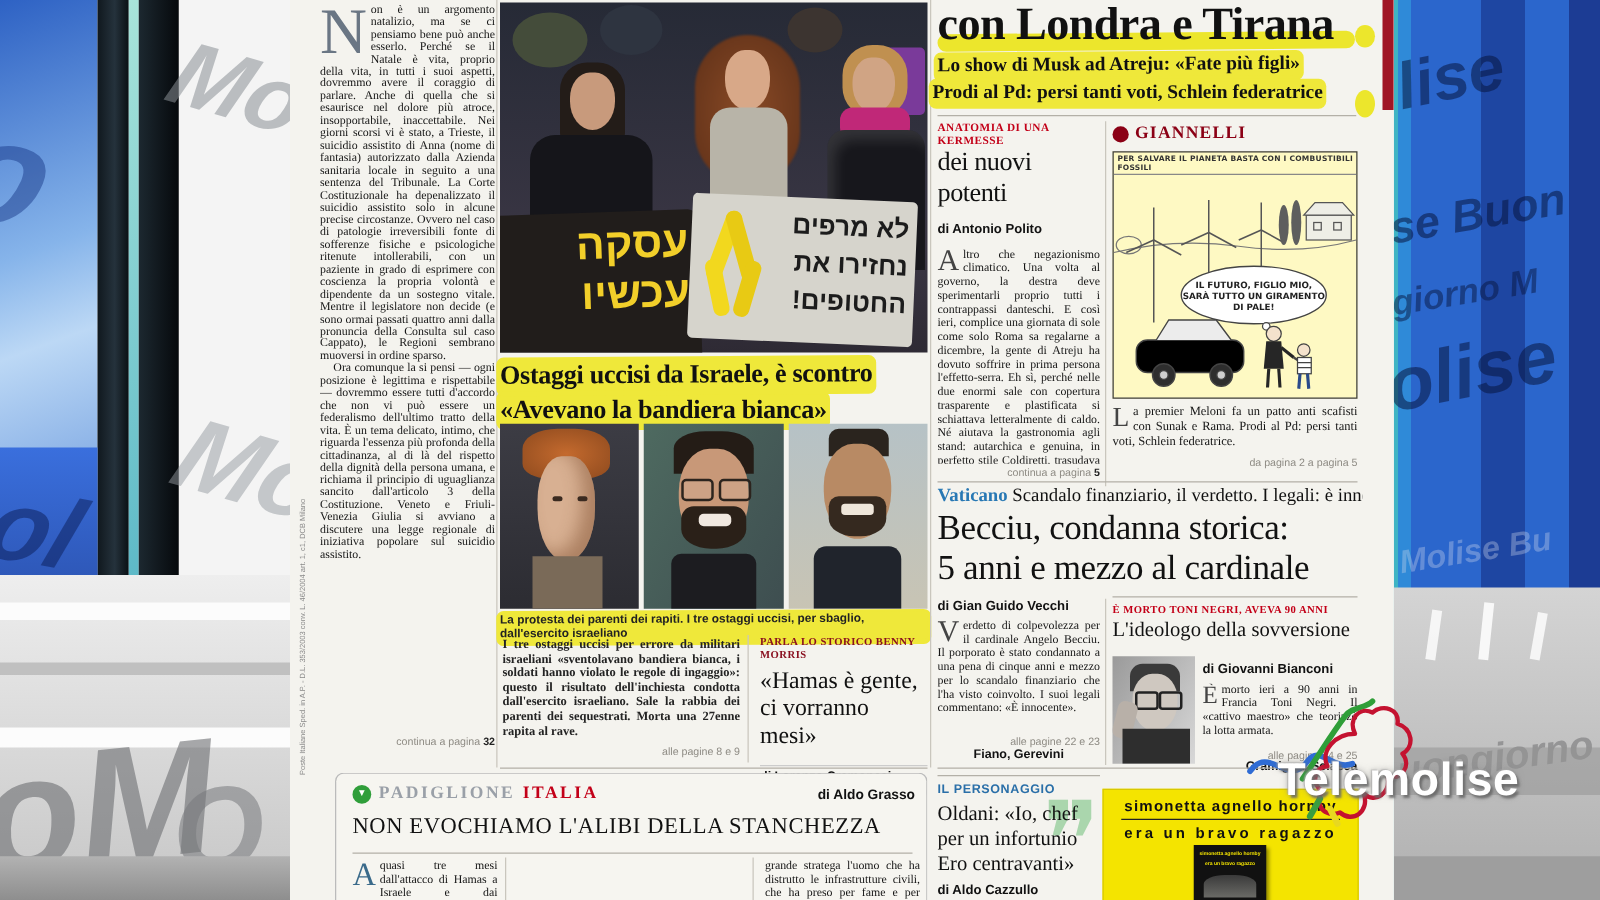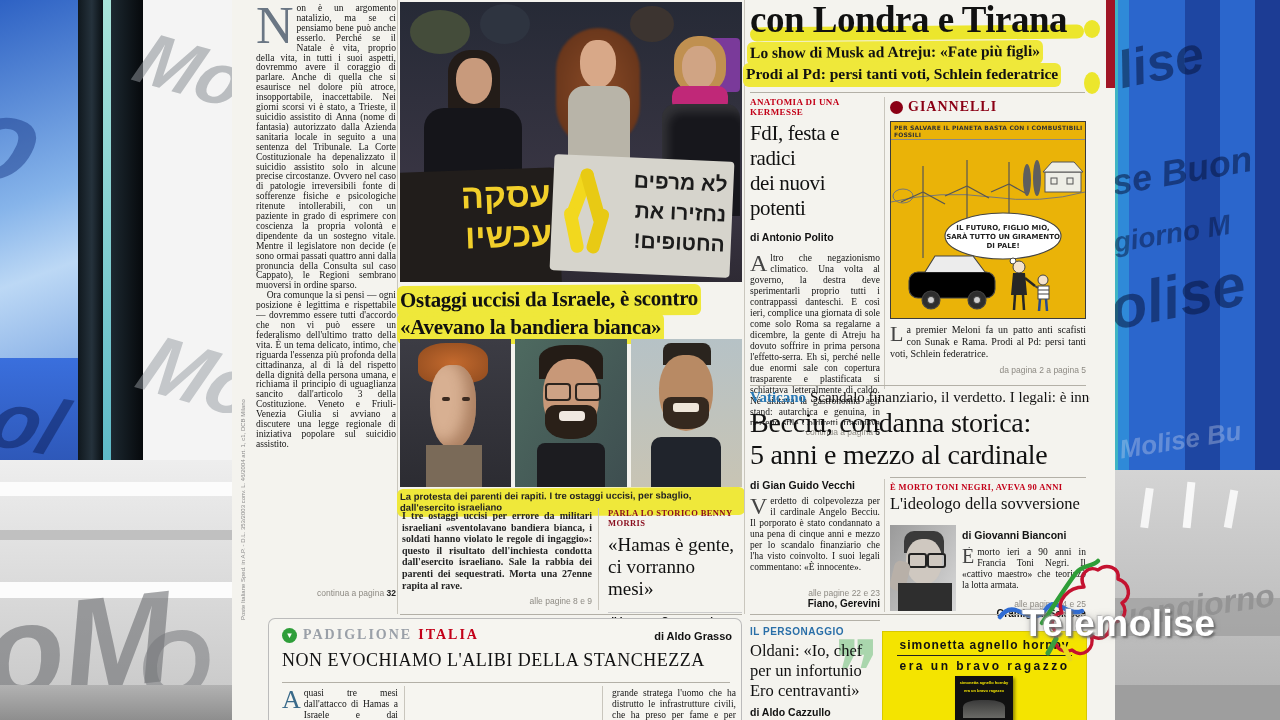--- a/index.html
+++ b/index.html
@@ -181,38 +181,37 @@
     <div class="paper-el" style="left:514px;top:65px">
       <span class="hl head-serif" style="display:inline-block;font-size:15.5px;font-weight:bold">Prodi al Pd: persi tanti voti, Schlein federatrice</span>
     </div>
     <div class="abs" style="left:852px;top:20px;width:16px;height:18px;background:#ece62c;border-radius:50%"></div>
     <div class="abs" style="left:852px;top:72px;width:16px;height:22px;background:#ece62c;border-radius:50%"></div>
     <div class="abs" style="left:874px;top:0;width:9px;height:88px;background:#a01525"></div>
     <div class="hline" style="left:518px;top:92px;width:335px"></div>
 
     <div class="paper-el" style="left:518px;top:97px;width:130px;height:292px">
       <div class="kick-red" style="font-size:9px">ANATOMIA DI UNA KERMESSE</div>
-      <div class="head-serif" style="font-size:21px;margin-top:4px;letter-spacing:-.4px">FdI, festa e radici</div>
       <div class="head-serif" style="font-size:21px;letter-spacing:-.4px">dei nuovi potenti</div>
       <div class="byline" style="font-size:10.5px;margin-top:10px">di Antonio Polito</div>
       <div class="body-txt serif" style="width:130px;height:172px;font-size:9.5px;line-height:11px;margin-top:10px">
         <span class="dcap serif" style="font-size:24px;color:#444">A</span><span>ltro che negazionismo climatico. Una volta al governo, la destra deve sperimentarli proprio tutti i contrappassi danteschi. E così ieri, complice una giornata di sole come solo Roma sa regalarne a dicembre, la gente di Atreju ha dovuto soffrire in prima persona l'effetto-serra. Eh sì, perché nelle due enormi sale con copertura trasparente e plastificata si schiattava letteralmente di caldo. Né aiutava la gastronomia agli stand: autarchica e genuina, in perfetto stile Coldiretti, trasudava di lasagna, porchetta e carbonara.</span>
       </div>
       <div class="pgline" style="font-size:8.5px;margin-top:2px">
         <span>continua a pagina</span> <b style="color:#222">5</b>
       </div>
     </div>
     <div class="vline" style="left:652px;top:97px;height:292px"></div>
 
     <div class="paper-el" style="left:658px;top:97px;width:196px;height:292px">
       <div style="display:flex;align-items:center;gap:5px;margin-top:2px">
         <span style="width:13px;height:13px;border-radius:50%;background:#8b0015;display:inline-block"></span>
         <span class="head-serif" style="font-size:14px;font-weight:bold;color:#8b0015;letter-spacing:1px">GIANNELLI</span>
       </div>
-      <div style="margin-top:6px;width:194px;height:196px;background:#eab308;border:1.5px solid #3c3c3c;overflow:hidden">
+      <div style="margin-top:6px;width:194px;height:196px;background:#fef9c3;border:1.5px solid #3c3c3c;overflow:hidden">
         <div class="sans" style="font-size:6px;font-weight:bold;color:#333;padding:2px 2px 1px 3px;border-bottom:1px solid #888;letter-spacing:.2px;font-family:'DejaVu Sans',sans-serif">PER SALVARE IL PIANETA BASTA CON I COMBUSTIBILI FOSSILI</div>
         <svg width="194" height="184" viewBox="0 0 194 184">
           <path d="M0,62 Q50,50 100,57 T194,52" stroke="#777" fill="none" stroke-width="1"></path>
           <ellipse cx="12" cy="56" rx="10" ry="7" fill="none" stroke="#777"></ellipse>
           <g stroke="#555" stroke-width="1.2" fill="none">
             <line x1="32" y1="118" x2="32" y2="52"></line>
               <line x1="32" y1="52" x2="32" y2="26"></line>
               <line x1="32" y1="52" x2="54" y2="64"></line>
               <line x1="32" y1="52" x2="10" y2="62"></line>
             <line x1="76" y1="112" x2="76" y2="46"></line>
@@ -277,21 +276,21 @@
     </div>
     <div class="paper-el head-serif" style="left:518px;top:407px;font-size:28px;letter-spacing:-.3px">Becciu, condanna storica:</div>
     <div class="paper-el head-serif" style="left:518px;top:439px;font-size:28px;letter-spacing:-.3px">5 anni e mezzo al cardinale</div>
 
     <div class="paper-el" style="left:518px;top:479px;width:130px;height:134px">
       <div class="byline" style="font-size:10.5px">di Gian Guido Vecchi</div>
       <div class="body-txt serif" style="width:130px;height:90px;font-size:9.5px;line-height:11px;margin-top:5px">
         <span class="dcap serif" style="font-size:24px;color:#444">V</span><span>erdetto di colpevolezza per il cardinale Angelo Becciu. Il porporato è stato condannato a una pena di cinque anni e mezzo per lo scandalo finanziario che l'ha visto coinvolto. I suoi legali commentano: «È innocente».</span>
       </div>
       <div class="pgline" style="font-size:8.5px;margin-top:2px">alle pagine 22 e 23</div>
-      <div class="byline" style="font-size:10px;text-align:right">Fiano, Gerevini</div>
+      <div class="byline" style="font-size:10px;text-align:center">Fiano, Gerevini</div>
     </div>
     <div class="vline" style="left:652px;top:479px;height:133px"></div>
 
     <div class="paper-el" style="left:658px;top:477px;width:196px;height:136px">
       <div class="hline" style="left:0;top:0;width:196px;position:relative"></div>
       <div class="kick-red" style="font-size:8.5px;margin-top:4px">È MORTO TONI NEGRI, AVEVA 90 ANNI</div>
       <div class="head-serif" style="font-size:16.5px;margin-top:2px">L'ideologo della sovversione</div>
       <div class="photo-fig" style="left:0;top:48px;width:66px;height:86px;background:linear-gradient(120deg,#9a9a9a,#d8d8d8)">
         <div class="abs" style="left:14px;top:6px;width:40px;height:22px;background:#3a3a3a;border-radius:10px 10px 0 0"></div>
         <div class="abs" style="left:16px;top:14px;width:36px;height:46px;background:#cfc8c0;border-radius:44% 44% 50% 50%"></div>

